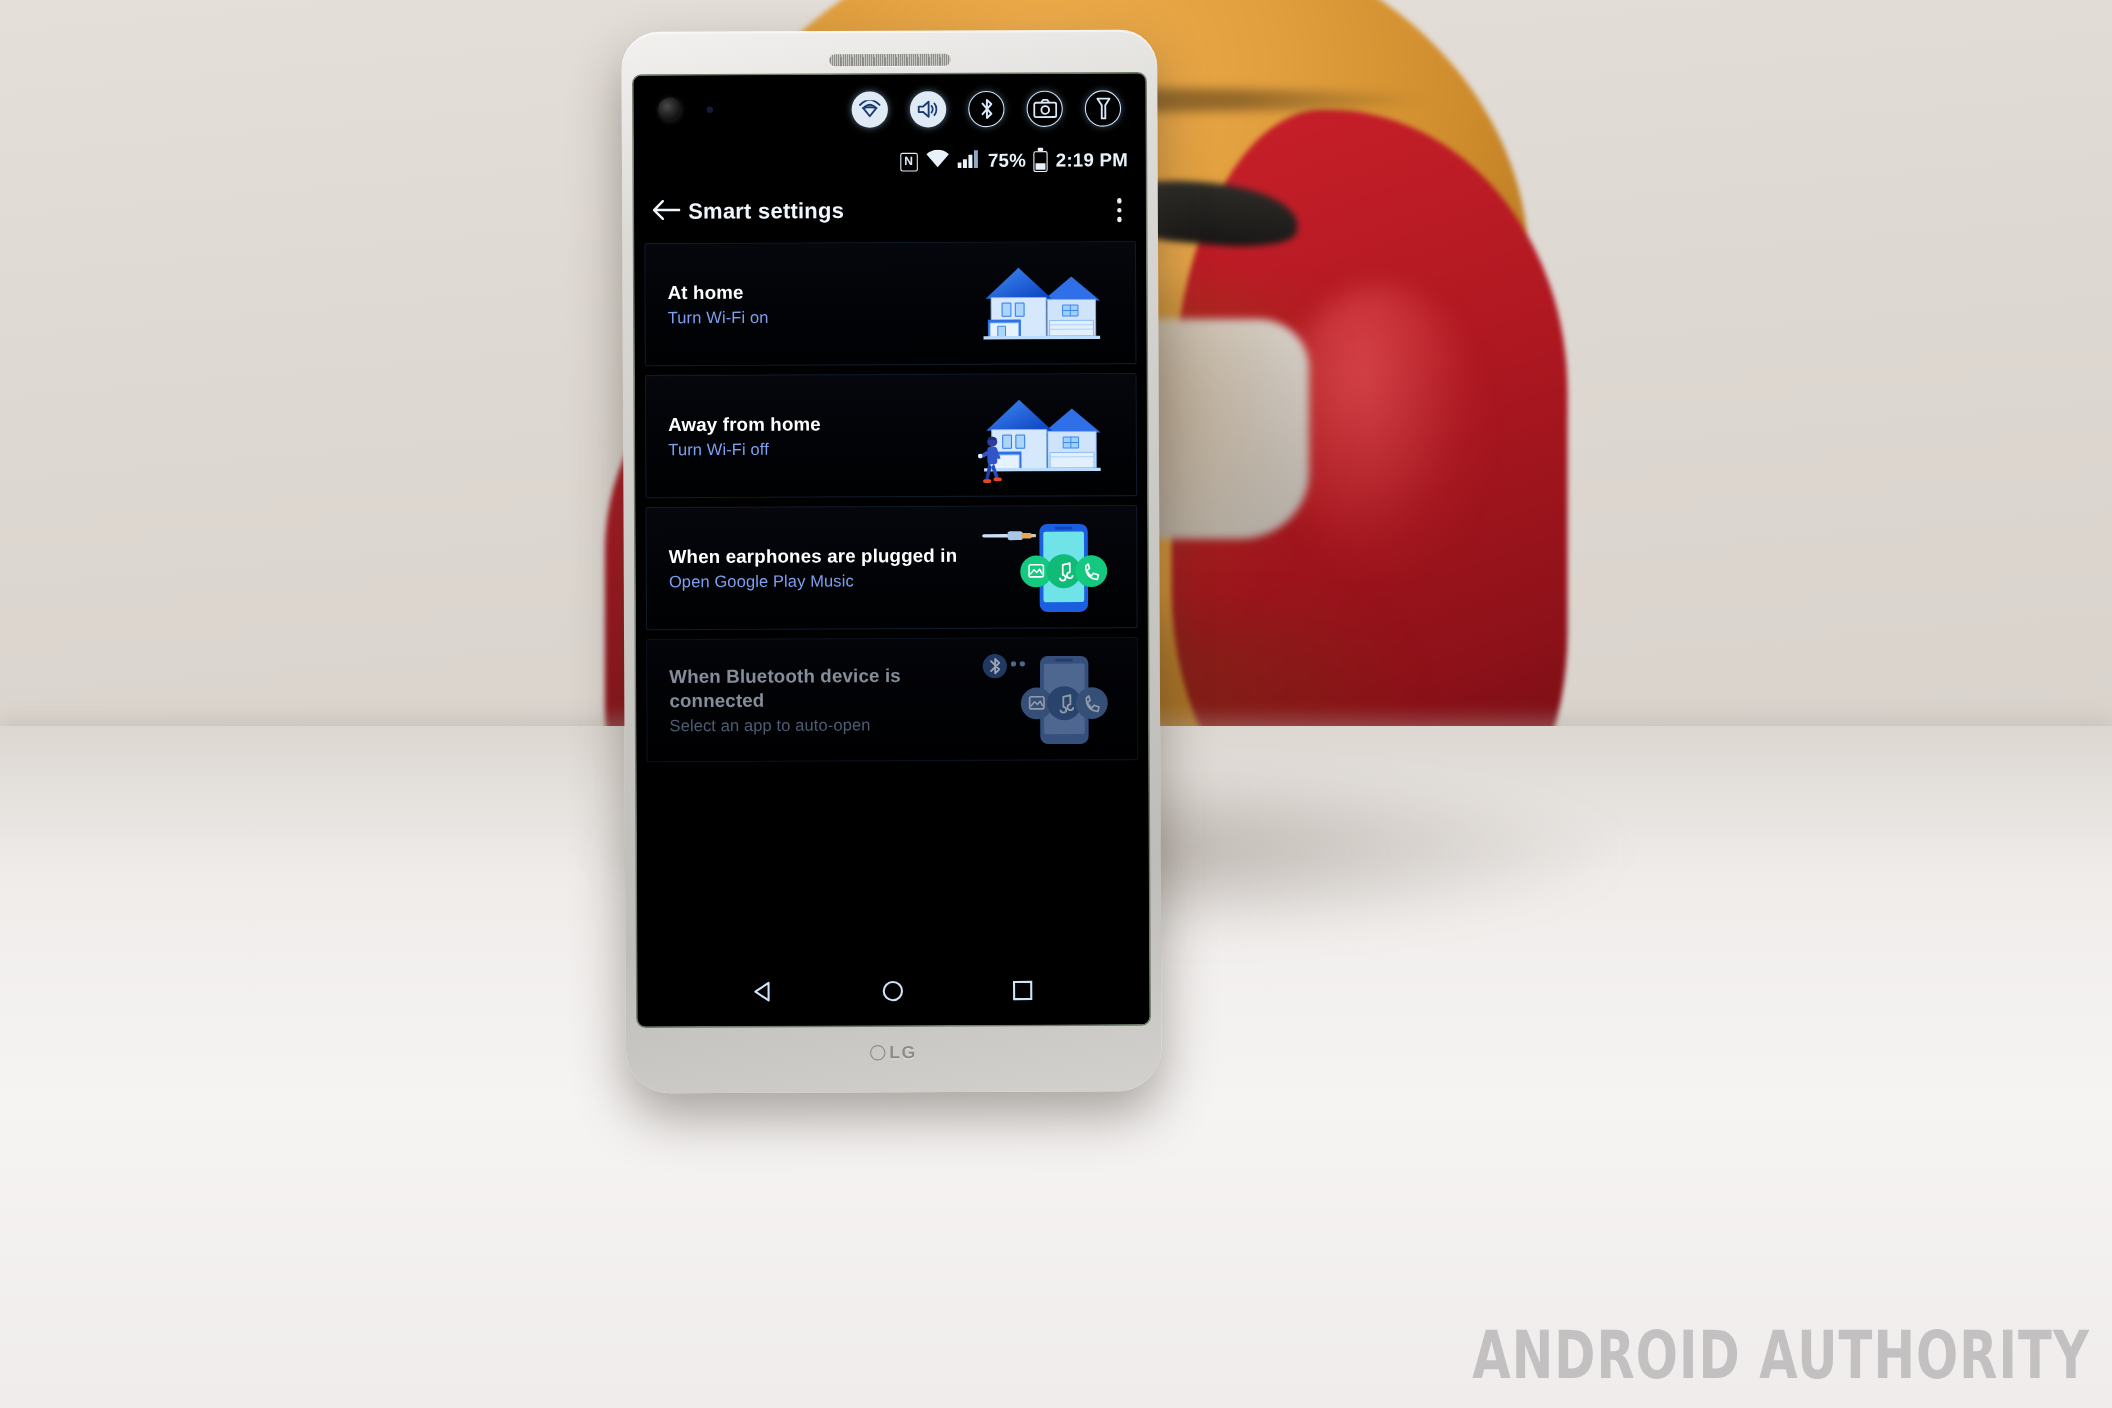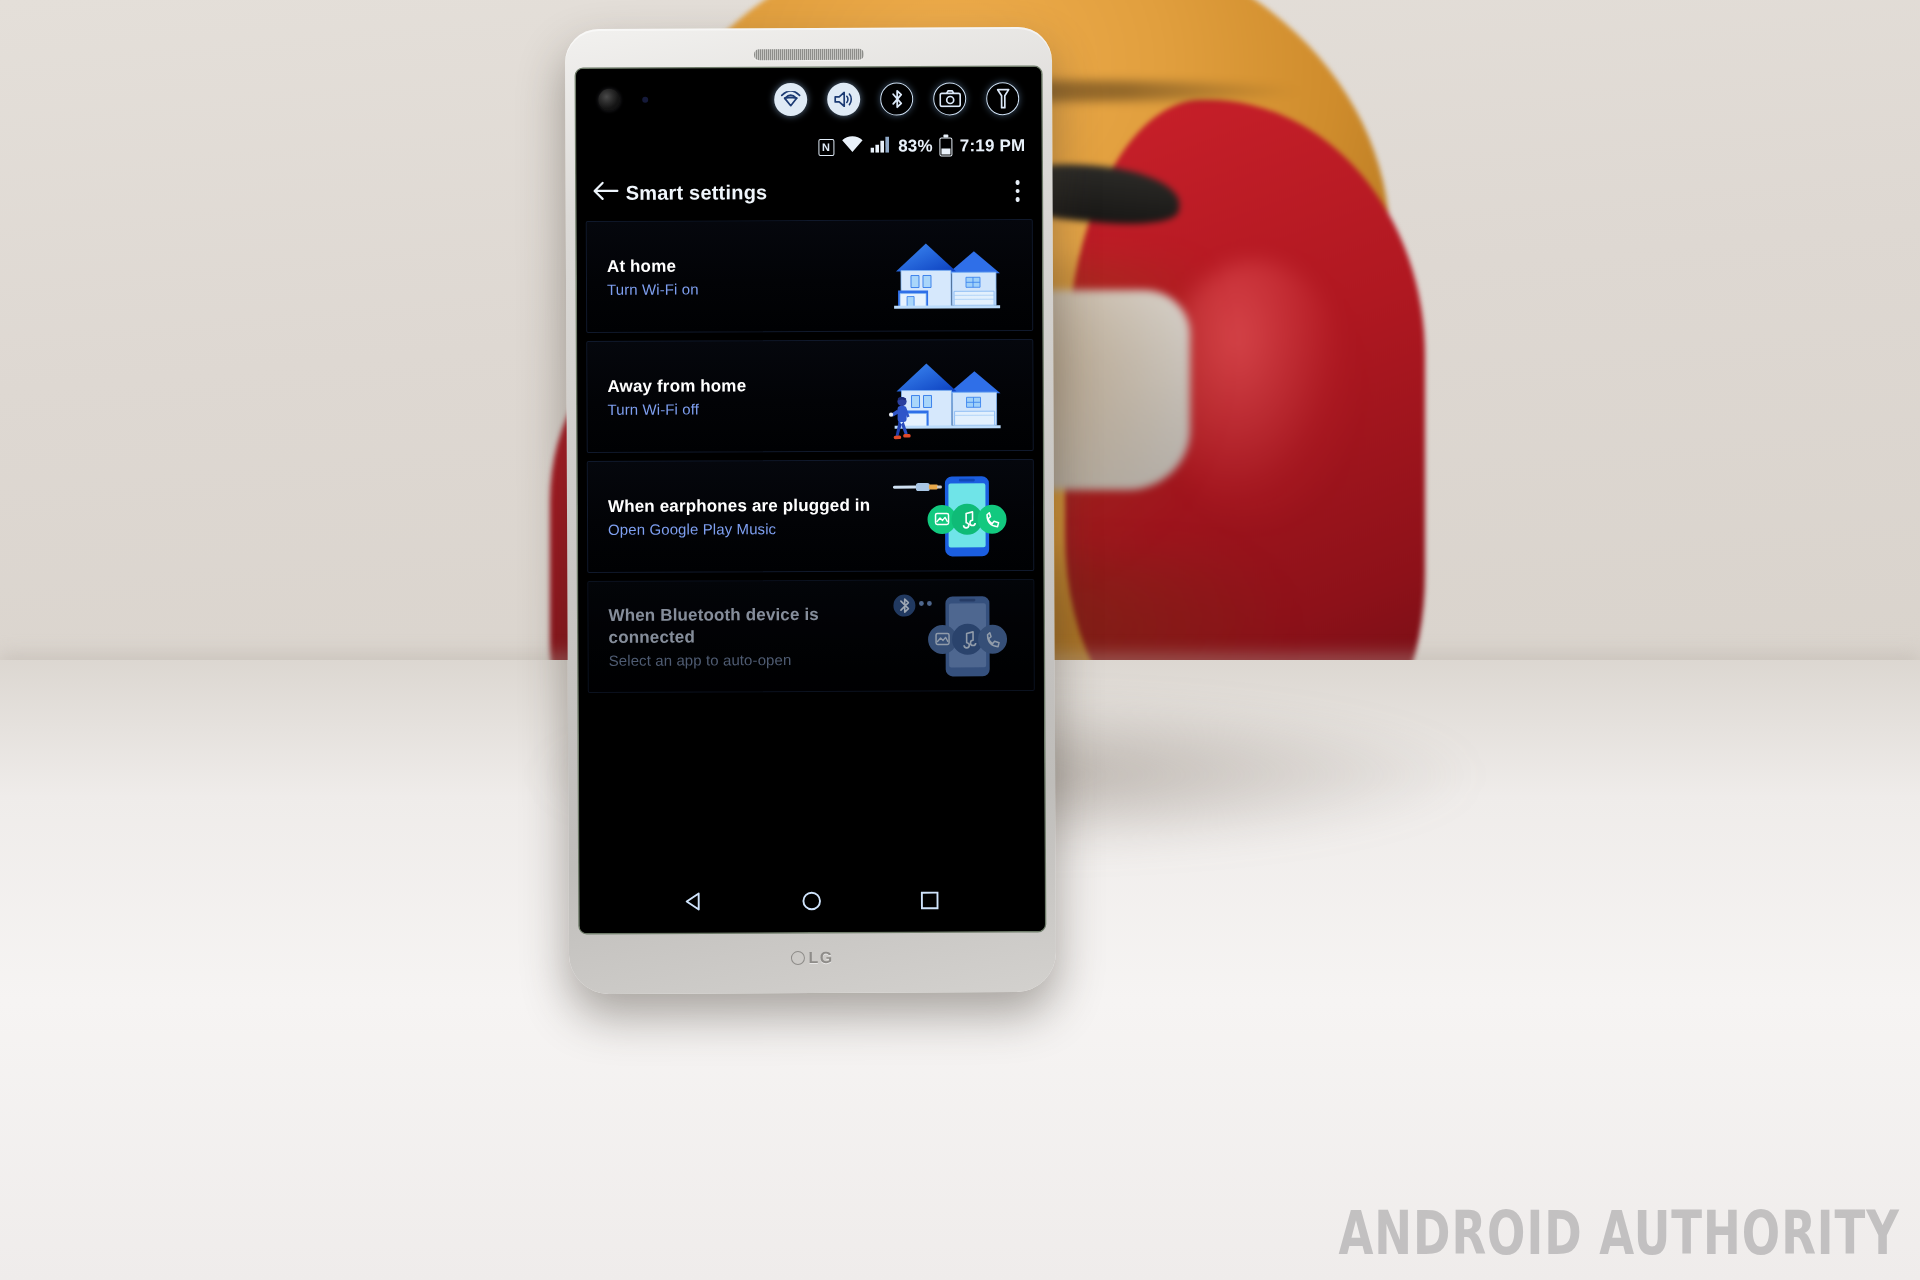--- a/index.html
+++ b/index.html
@@ -357,23 +357,23 @@
 
         <span>
           <svg width="21" height="17" viewBox="0 0 21 17" aria-hidden="true">
             <rect x="0" y="12" width="3.6" height="5" fill="#e9f1fa"></rect>
             <rect x="5" y="9" width="3.6" height="8" fill="#e9f1fa"></rect>
             <rect x="10" y="5" width="3.6" height="12" fill="#e9f1fa"></rect>
             <rect x="15" y="1" width="3.6" height="16" fill="#8fa8c6"></rect>
           </svg>
         </span>
 
-        <span class="sb-pct">83%</span>
+        <span class="sb-pct">75%</span>
         <span class="sb-battery"></span>
-        <span class="sb-time">7:19 PM</span>
+        <span class="sb-time">2:19 PM</span>
       </div>
 
       <div class="appbar">
         <span>
           <svg width="26" height="20" viewBox="0 0 26 20" aria-hidden="true">
             <path d="M25 10 H2.5 M10 2 L2 10 L10 18" fill="none" stroke="#eef5fc" stroke-width="2.2" stroke-linecap="round" stroke-linejoin="round"></path>
           </svg>
         </span>
         <span class="appbar-title">Smart settings</span>
         <span class="overflow-dots">

